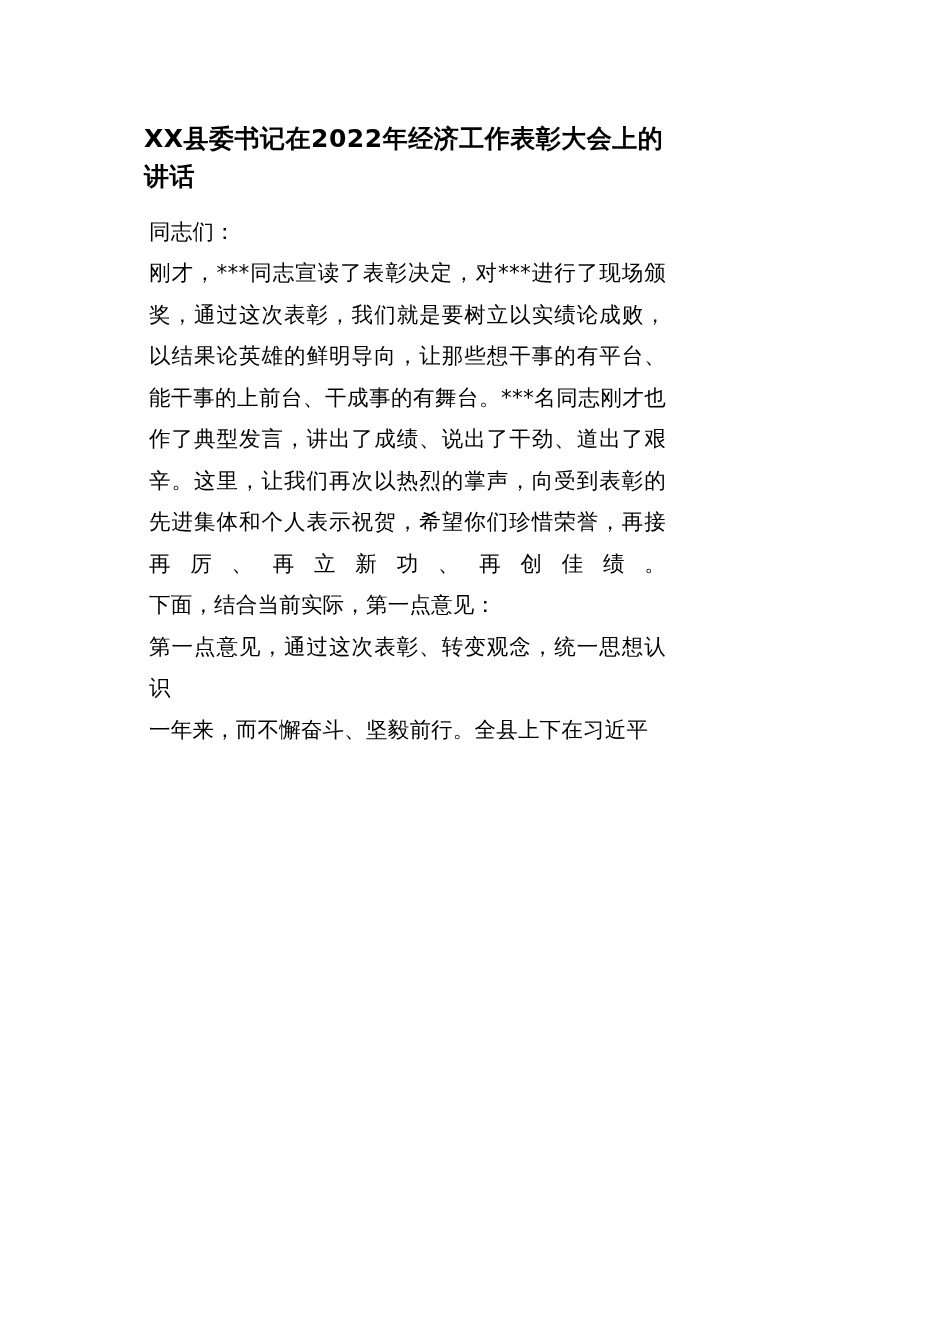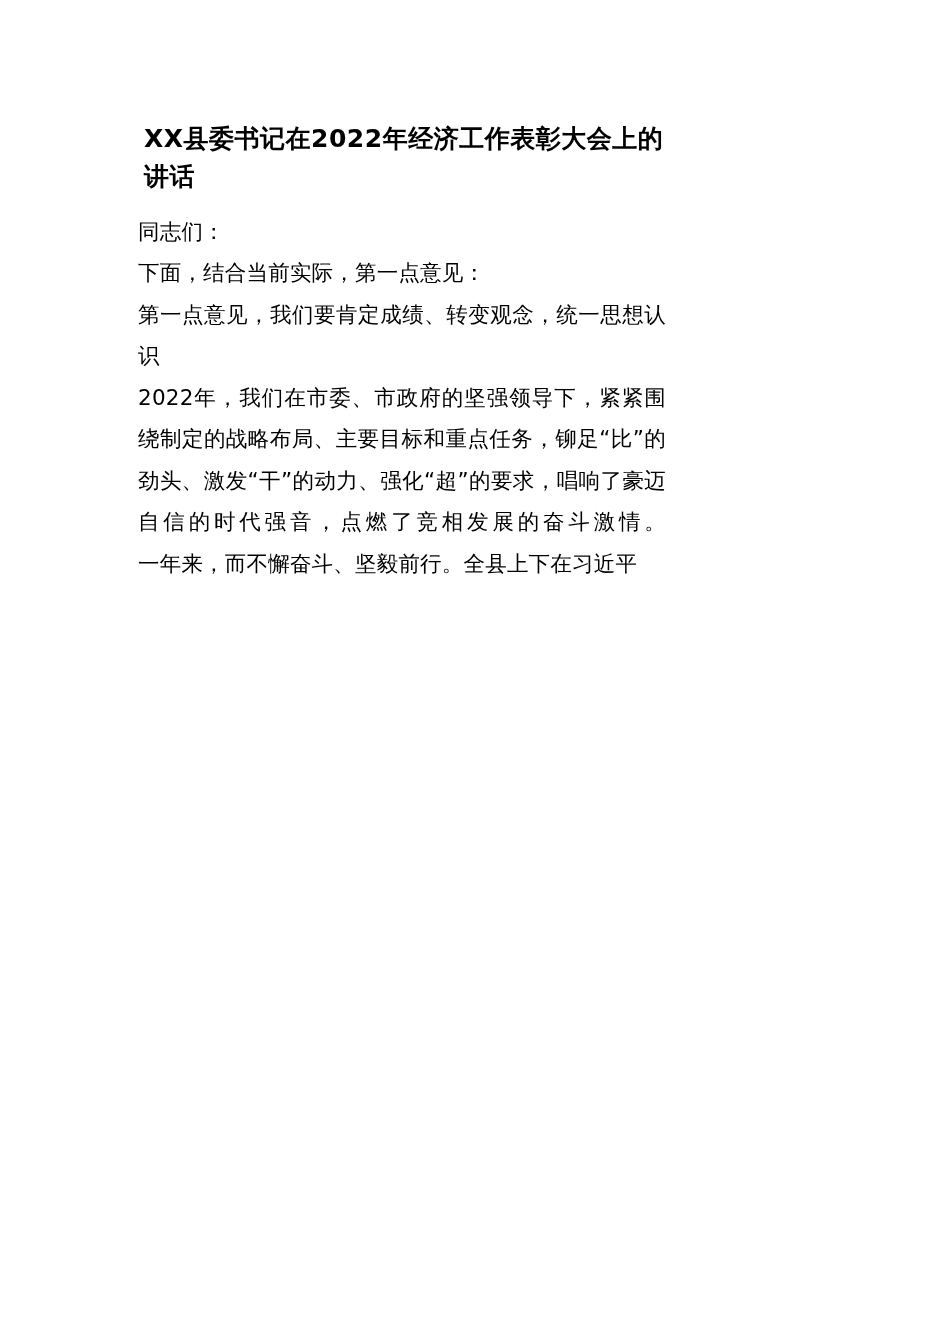--- a/index.html
+++ b/index.html
@@ -32,29 +32,30 @@
   .para {
     font-size: 21.5px;
     line-height: 1.93;
     margin: 0;
     text-align: justify;
     text-justify: inter-ideograph;
     letter-spacing: 0.2px;
   }
   .para.indent0 {
     text-indent: 0;
+    margin-left: 11px;
   }
   .para.stretch {
     text-align-last: justify;
   }
 </style>
 </head>
 <body>
 
 <div class="page">
   <h1 class="doc-title">XX县委书记在2022年经济工作表彰大会上的讲话</h1>
 
   <p class="para indent0">同志们：</p>
+  <p class="para indent0 stretch">刚才，***同志宣读了表彰决定，对***进行了现场颁奖，通过这次表彰，我们就是要树立以实绩论成败，以结果论英雄的鲜明导向，让那些想干事的有平台、能干事的上前台、干成事的有舞台。***名同志刚才也作了典型发言，讲出了成绩、说出了干劲、道出了艰辛。这里，让我们再次以热烈的掌声，向受到表彰的先进集体和个人表示祝贺，希望你们珍惜荣誉，再接再厉、再立新功、再创佳绩。</p>
   <p class="para indent0">下面，结合当前实际，第一点意见：</p>
-  <p class="para indent0">第一点意见，我们要肯定成绩、转变观念，统一思想认识</p>
-  <p class="para indent0 stretch">2022年，我们在市委、市政府的坚强领导下，紧紧围绕制定的战略布局、主要目标和重点任务，铆足“比”的劲头、激发“干”的动力、强化“超”的要求，唱响了豪迈自信的时代强音，点燃了竞相发展的奋斗激情。</p>
+  <p class="para indent0">第一点意见，通过这次表彰、转变观念，统一思想认识</p>
   <p class="para indent0">一年来，而不懈奋斗、坚毅前行。全县上下在习近平</p>
 </div>
 
 </body></html>

